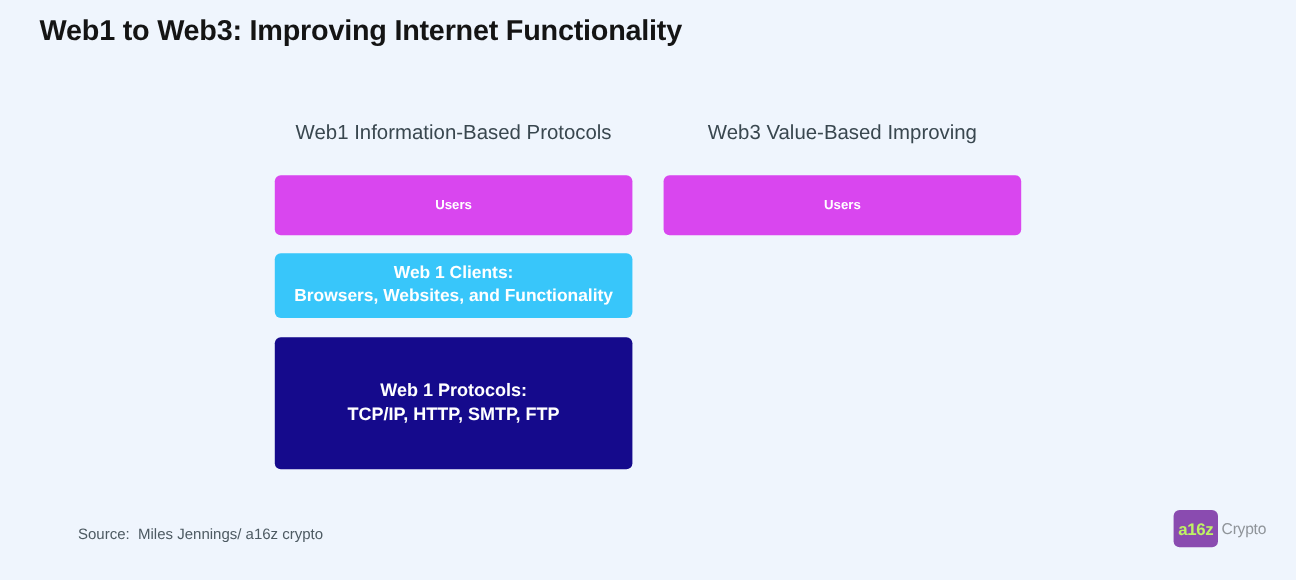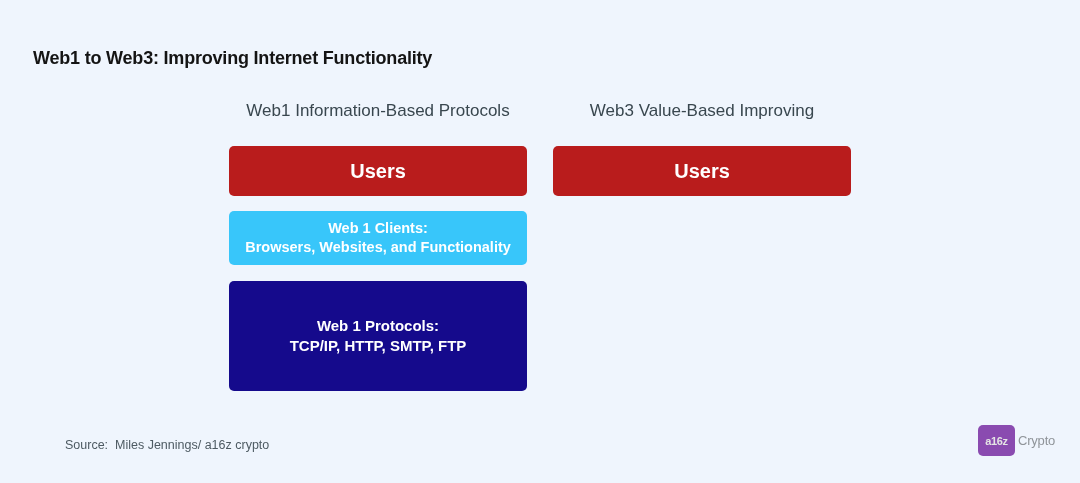--- a/index.html
+++ b/index.html
@@ -17,22 +17,22 @@
   }
   .slide {
     position: relative;
     width: 1080px;
     height: 483px;
     background: #eff5fd;
   }
   .title {
     position: absolute;
     left: 33px;
-    top: 48px;
-    font-size: 18px;
+    top: 12px;
+    font-size: 24px;
     font-weight: bold;
     color: #141414;
     letter-spacing: -0.2px;
     white-space: nowrap;
   }
   .columns {
     position: absolute;
     left: 229px;
     top: 96px;
     width: 622px;
@@ -63,24 +63,24 @@
     text-align: center;
     box-sizing: border-box;
     padding: 4px 8px;
   }
   .box-line {
     display: block;
     line-height: 1.32;
     white-space: nowrap;
   }
   .box-users {
-    background: #b91c1c;
+    background: #d946ef;
     height: 50px;
     margin-top: 20px;
-    font-size: 20px;
+    font-size: 11px;
   }
   .box-clients {
     background: #38c6fa;
     height: 54px;
     margin-top: 15px;
     font-size: 14.5px;
   }
   .box-protocols {
     background: #150a8c;
     height: 110px;
@@ -102,22 +102,22 @@
     top: 425px;
     display: flex;
     flex-direction: row;
     align-items: center;
   }
   .logo-mark {
     width: 37px;
     height: 31px;
     border-radius: 5px;
     background: #8a4bb0;
-    color: #e5e5e5;
-    font-size: 11px;
+    color: #bef264;
+    font-size: 14px;
     font-weight: bold;
     display: flex;
     align-items: center;
     justify-content: center;
     letter-spacing: -0.3px;
   }
   .logo-word {
     margin-left: 3px;
     font-size: 13px;
     color: #8f9499;

